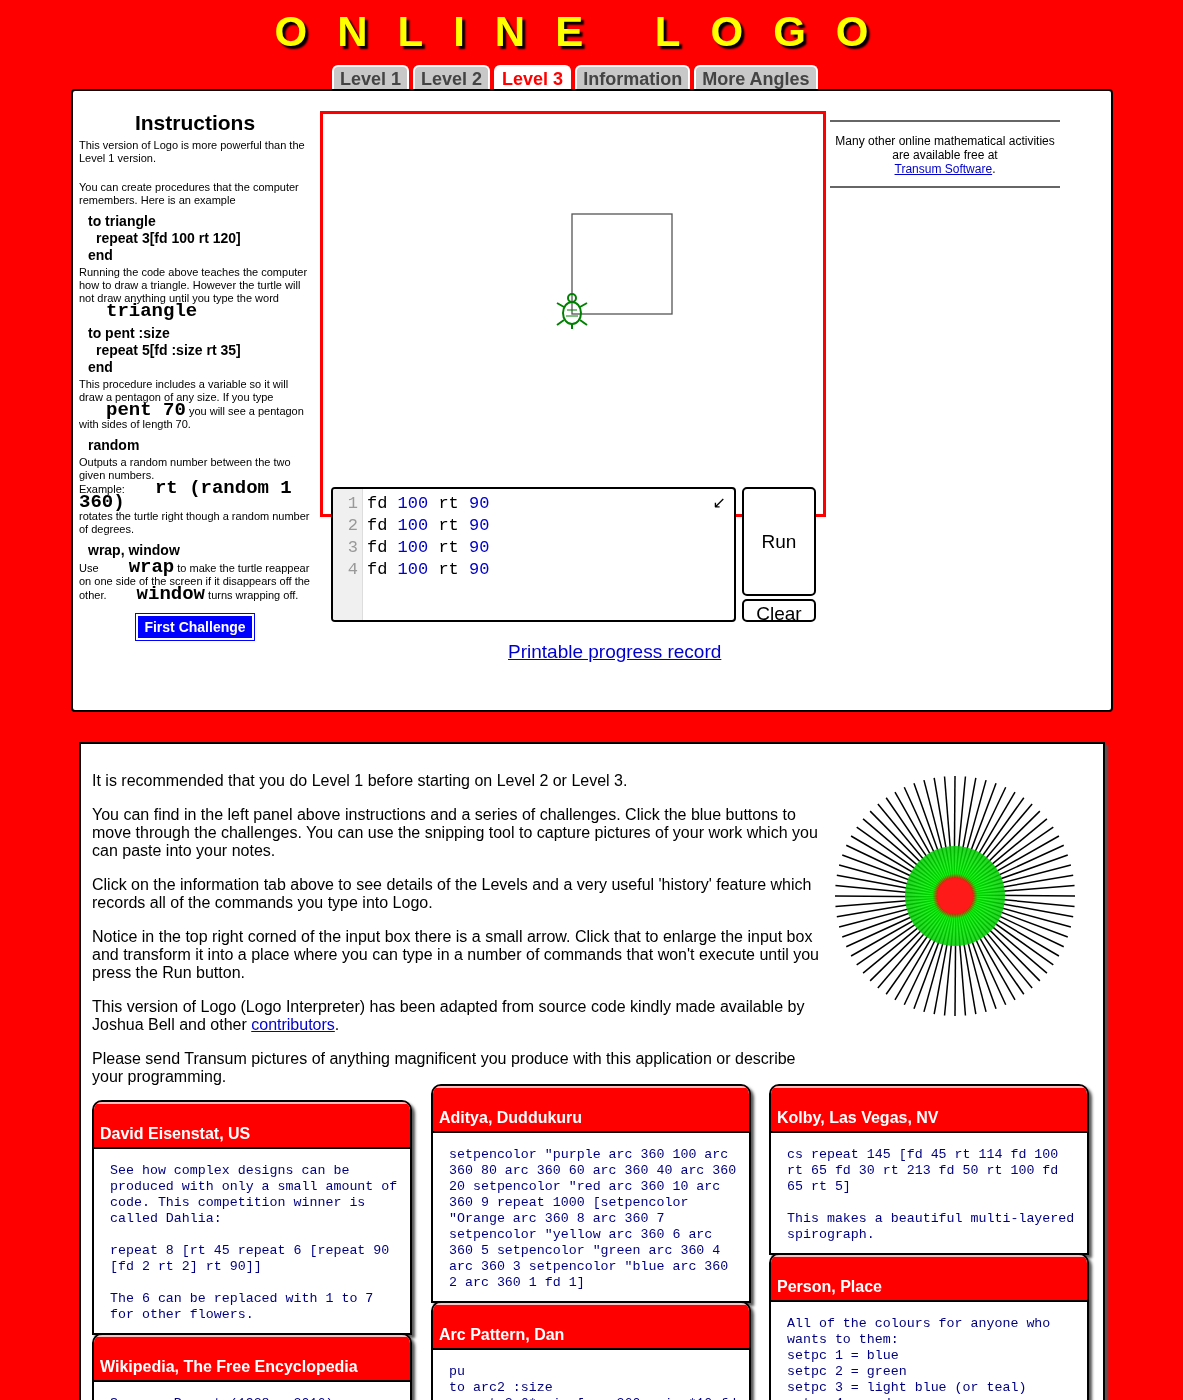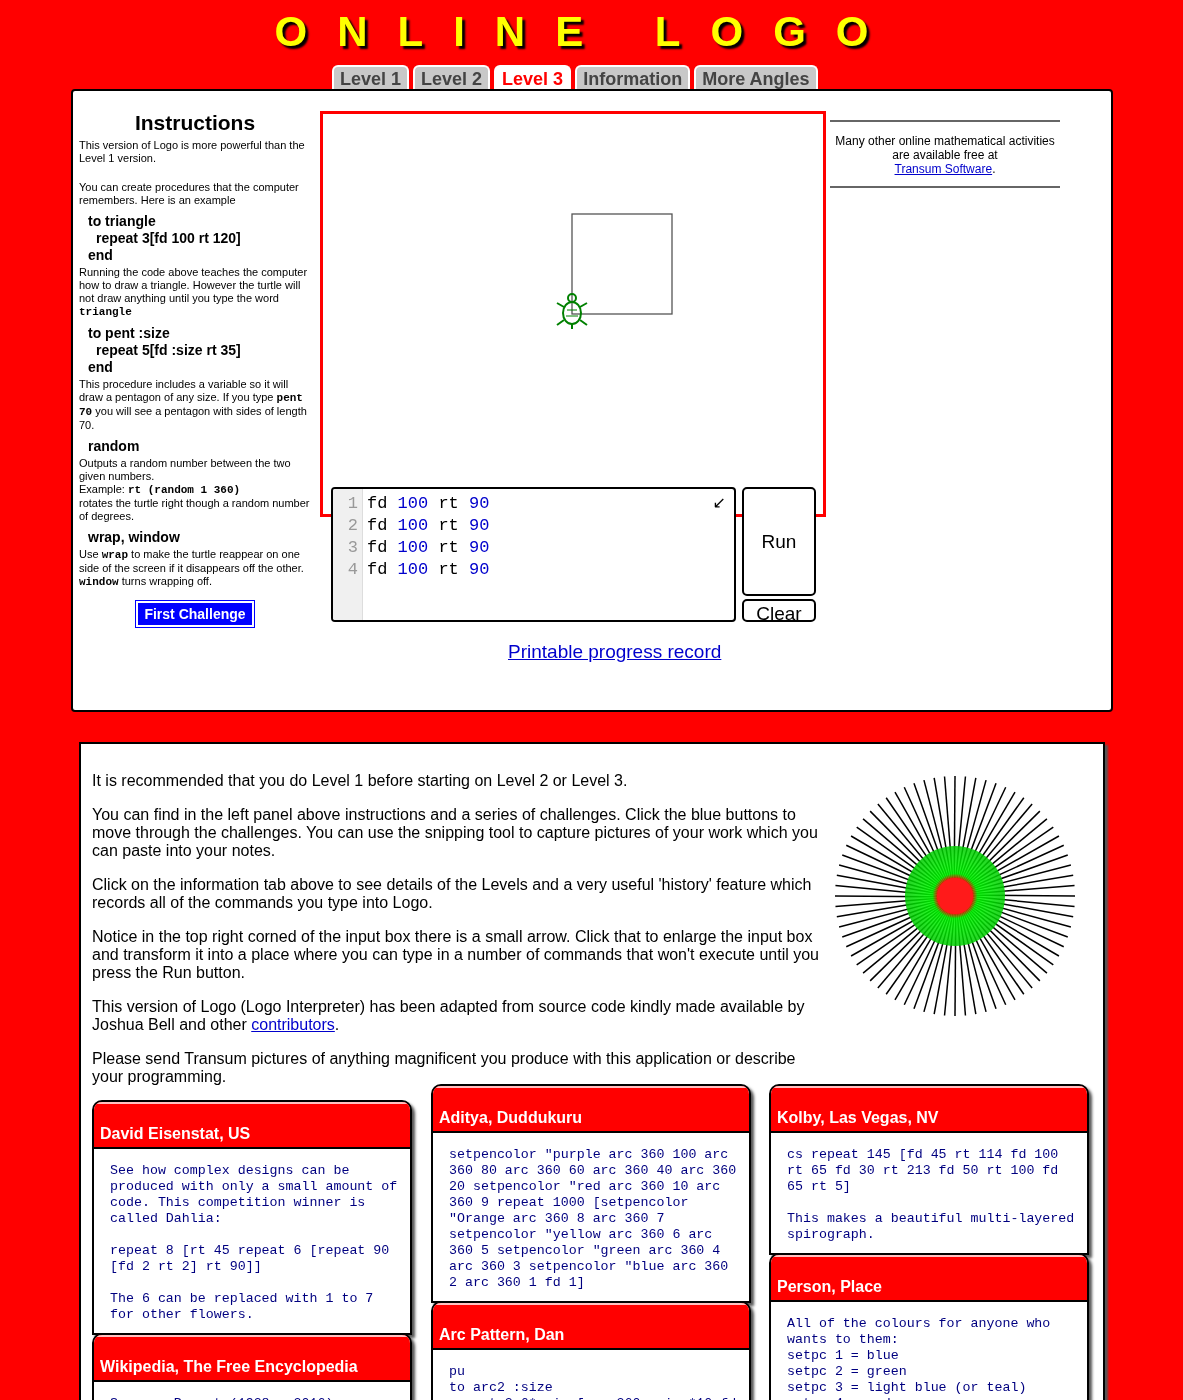--- a/index.html
+++ b/index.html
@@ -31,21 +31,21 @@
   }
   .instructions {
     position: absolute; left: 6px; top: 20px; width: 232px;
     font-size: 11px; color: #000; line-height: 13px;
   }
   .instructions h2 { text-align: center; font-size: 21px; margin: 0 0 4px 0; line-height: 24px; }
   .instructions .cmd { font-weight: bold; font-size: 14px; line-height: 17px; margin-top: 6px; margin-left: 9px; }
   .instructions .cmd.indent { padding-left: 8px; margin-top: 0; }
   .instructions .cmd.nm { margin-top: 0; }
   .instructions p { margin: 2px 0 0 0; }
-  .mono { font-family: "Liberation Mono", monospace; font-weight: bold; font-size: 11px; }
+  .mono { font-family: "Liberation Mono", monospace; font-weight: bold; font-size: 19px; margin-left: 27px; }
   .challenge-btn {
     display: block; margin: 12px auto 0; width: 118px; height: 26px;
     background: #0000ff; color: #fff; border: 2px solid #fff; outline: 1px solid #00f;
     font-weight: bold; font-size: 14px; text-align: center; line-height: 22px; cursor: pointer;
   }
   .canvas {
     position: absolute; left: 247px; top: 20px; width: 506px; height: 406px;
     border: 3px solid #ff0000; background: #fff;
   }
   .editor {

